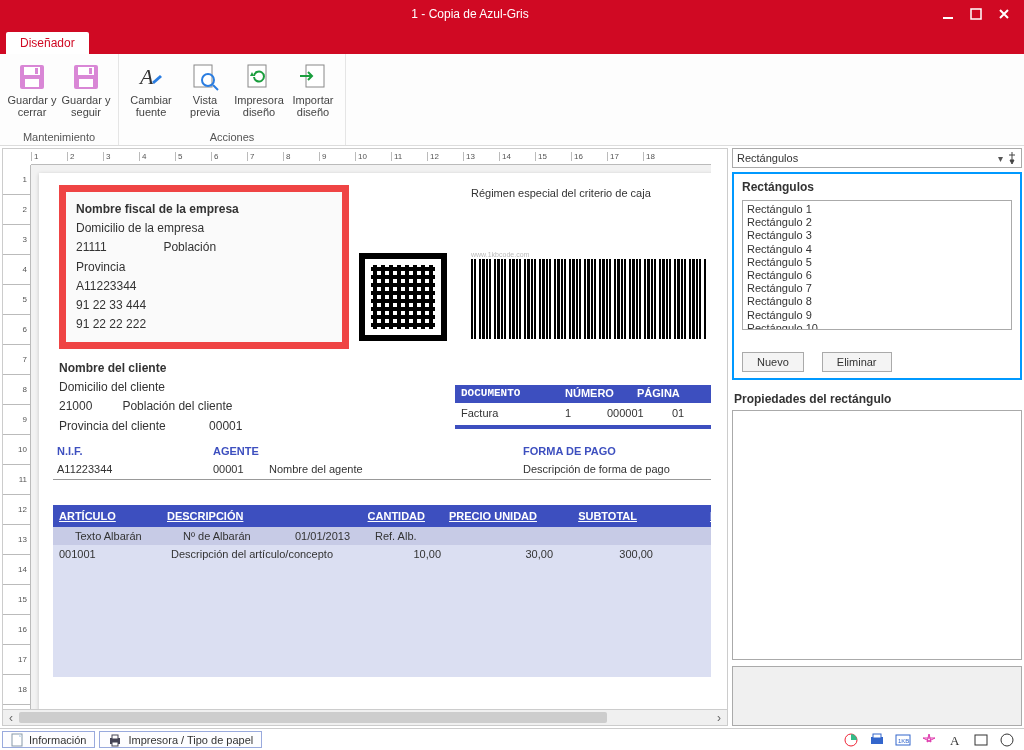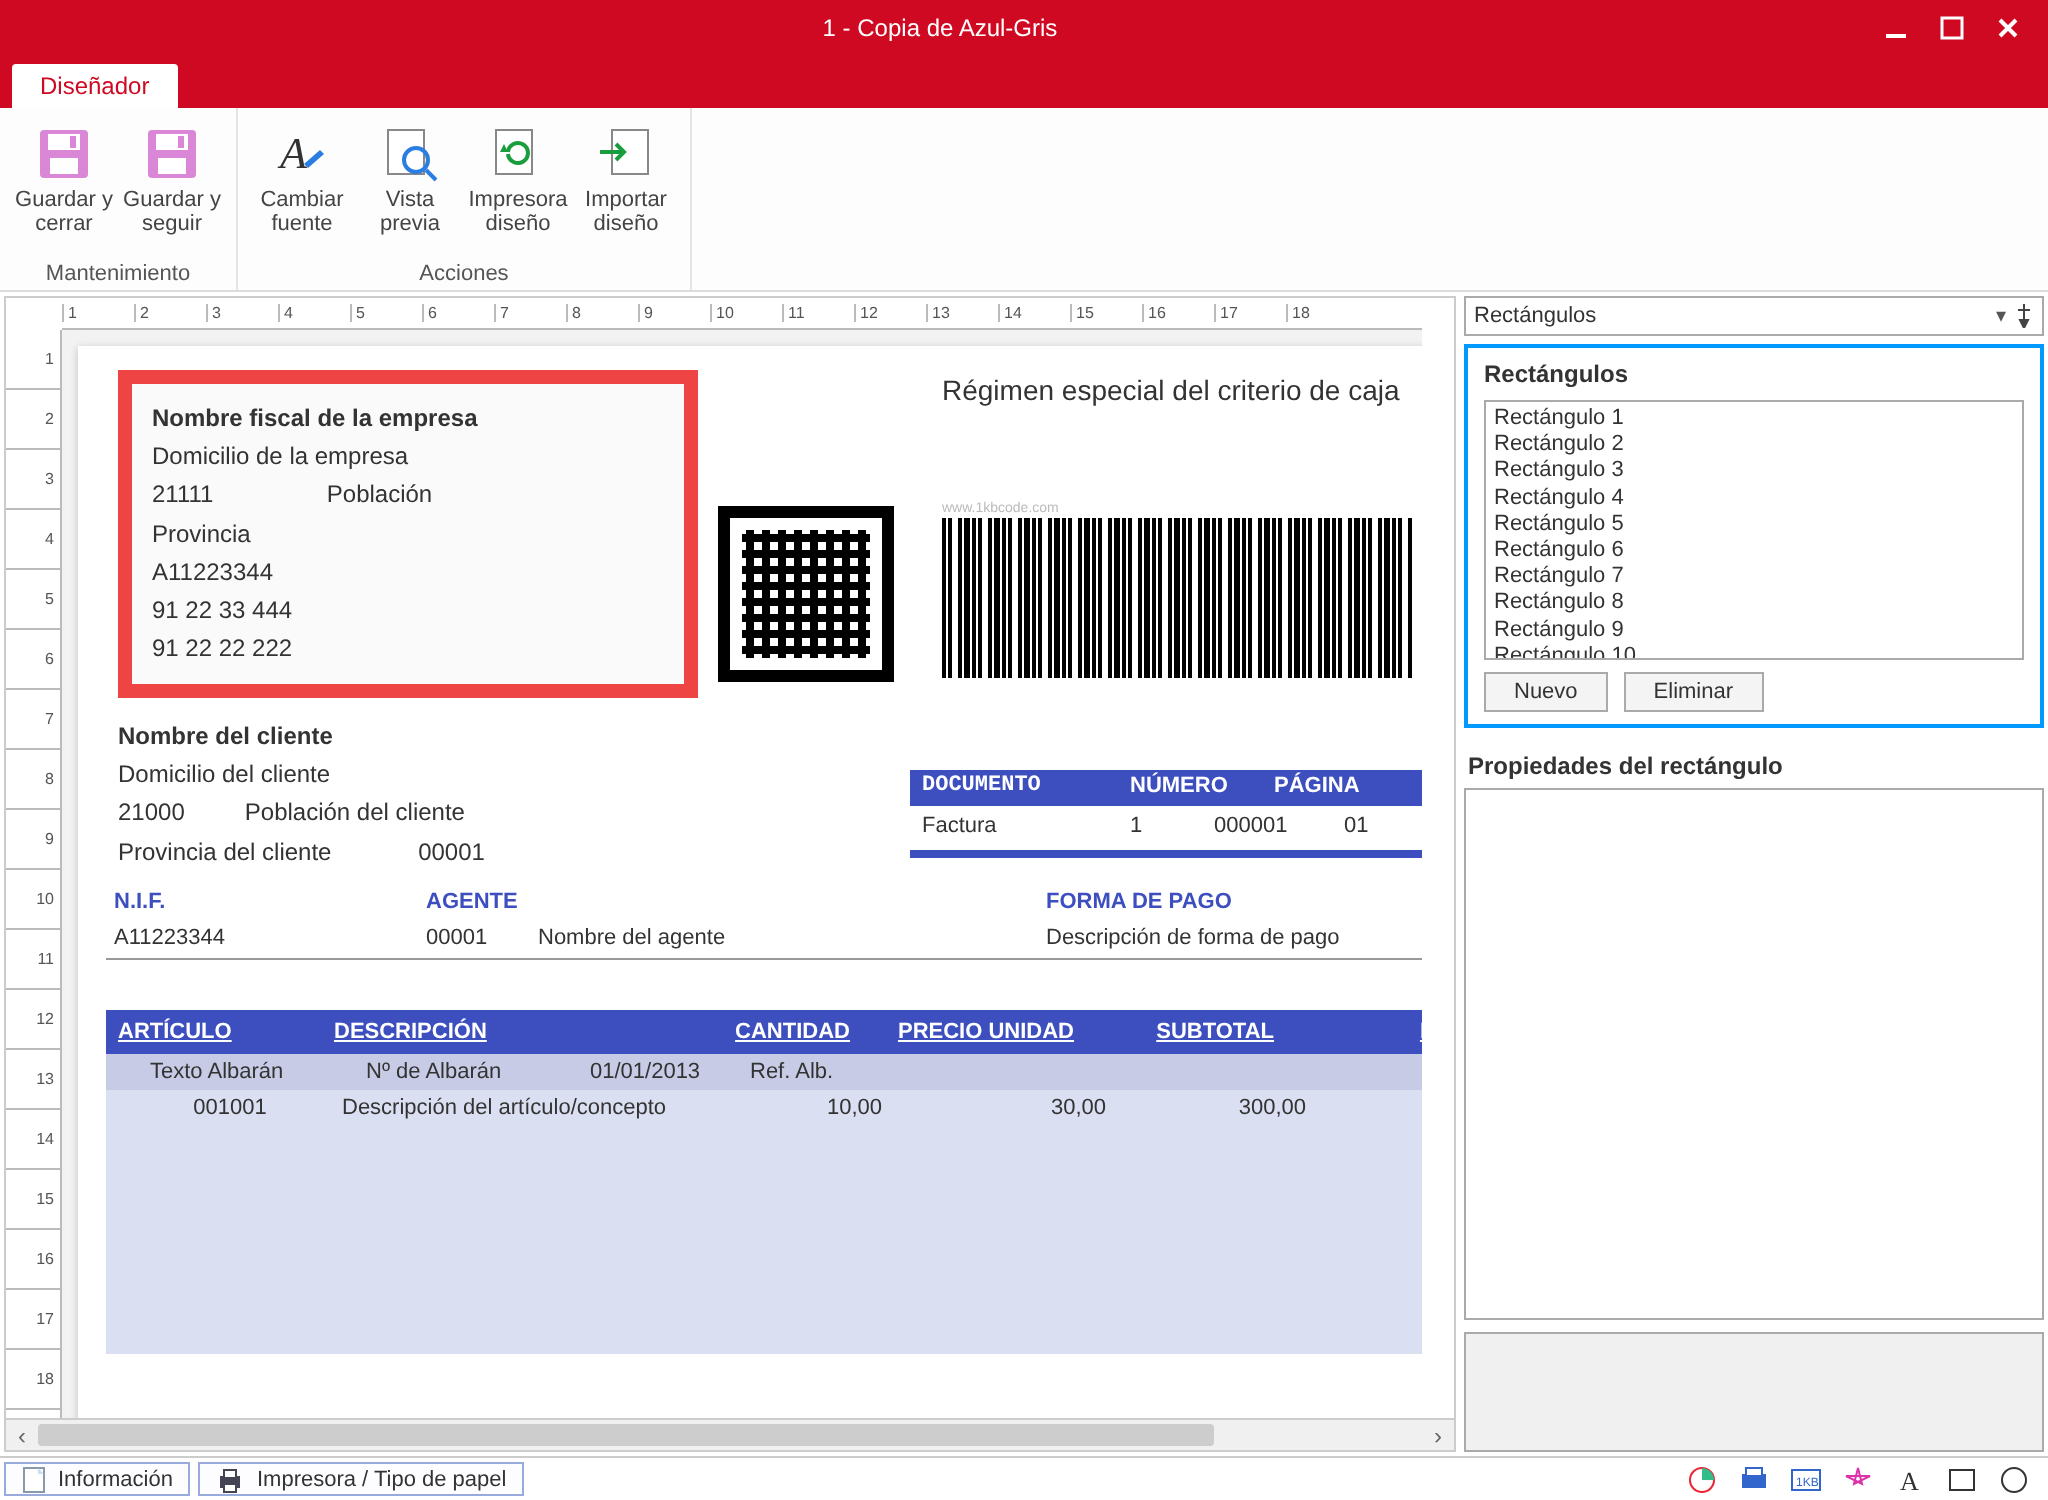--- a/index.html
+++ b/index.html
@@ -33,21 +33,21 @@
   .ruler-v { position: absolute; top: 16px; left: 0; width: 28px; bottom: 16px; background: #fff; border-right: 1px solid #bbb; font-size: 8px; color:#555;}
   .ruler-v div { height: 30px; border-bottom: 1px solid #bbb; display:flex; align-items:center; justify-content:flex-end; padding-right:3px;}
   .ruler-h .tick { display:inline-block; width:36px; border-left:1px solid #bbb; padding-left:2px;}
 
   .canvas-viewport { position: absolute; top: 16px; left: 28px; right: 16px; bottom: 0; background: #f2f2f2; overflow: hidden; }
   .page { position: absolute; top: 8px; left: 8px; width: 700px; height: 560px; background: #fff; box-shadow: 0 1px 4px rgba(0,0,0,0.2); overflow:hidden;}
 
   .company-block { position: absolute; top: 12px; left: 20px; width: 290px; background: #fafafa; border:7px solid #ef4444; padding: 8px 10px; font-size: 12px; line-height: 1.6; }
   .company-name { font-weight: 600; }
 
-  .regimen { position: absolute; top: 14px; left: 432px; font-size: 14px;}
+  .regimen { position: absolute; top: 14px; left: 432px; font-size: 11px;}
 
   
   .qr { position: absolute; top: 80px; left: 320px; width: 88px; height: 88px;
         background-image:
           repeating-linear-gradient(0deg,#000 0 4px,transparent 4px 8px),
           repeating-linear-gradient(90deg,#000 0 4px,transparent 4px 8px);
         background-blend-mode: difference; border:6px solid #000; box-shadow: inset 0 0 0 6px #fff;}
   .watermark { position:absolute; font-size:7px; top:78px; left:432px; color:#bbb;}
   .pdf417 { position: absolute; top: 86px; left: 432px; width: 236px; height: 80px;
             background: repeating-linear-gradient(90deg,#000 0 2px,#fff 2px 3px,#000 3px 5px,#fff 5px 8px,#000 8px 10px,#fff 10px 11px,#000 11px 14px,#fff 14px 15px);}
@@ -85,21 +85,21 @@
   .items-head span:nth-child(5){width:100px;text-align:right;}
   .items-head span:nth-child(6){flex:1;text-align:right;}
 
   .items-body { position:absolute; top:354px; left:14px; right:0; height:150px; background:#dbdff2; font-size:11px;}
   .items-r1 { background:#c7cbe6; padding:3px 22px; display:flex;}
   .items-r1 span:nth-child(1){width:108px;}
   .items-r1 span:nth-child(2){width:112px;}
   .items-r1 span:nth-child(3){width:80px;}
   .items-r1 span:nth-child(4){flex:1;}
   .items-r2 { padding:3px 6px; display:flex;}
-  .items-r2 span:nth-child(1){width:112px;text-align:center;}
+  .items-r2 span:nth-child(1){width:112px;}
   .items-r2 span:nth-child(2){width:180px;}
   .items-r2 span:nth-child(3){width:90px;text-align:right;}
   .items-r2 span:nth-child(4){width:112px;text-align:right;}
   .items-r2 span:nth-child(5){width:100px;text-align:right;}
   .items-r2 span:nth-child(6){flex:1;text-align:right;}
 
   .hscroll { position:absolute; left:0; right:0; bottom:0; height:16px; background:#f0f0f0; border-top:1px solid #ccc;}
   .hscroll-track { position:absolute; left:16px; right:16px; top:2px; bottom:2px;}
   .hscroll-thumb { position:absolute; left:0; width:85%; top:0; bottom:0; background:#cdcdcd; border-radius:2px;}
   .hscroll-arrow { position:absolute; top:0; width:16px; height:16px; display:flex; align-items:center; justify-content:center; color:#666; cursor:pointer;}
@@ -108,21 +108,21 @@
   
   .sidepanel { width: 290px; display: flex; flex-direction: column; margin: 2px; }
   .combo { height: 20px; border: 1px solid #aaa; background:#fff; display:flex; align-items:center; padding: 0 4px; font-size:11px;}
   .combo span:first-child{flex:1;}
   .combo .chev { cursor:pointer; font-size:10px; color:#555;}
   .combo .pin {cursor:pointer; margin-left:4px;}
   .box { border: 2px solid #0099ff; margin-top: 4px; padding: 6px 8px; background:#fff;}
   .box-title { font-weight:600; font-size:12px; margin-bottom:6px;}
   .rect-list { border:1px solid #aaa; height: 130px; overflow-y:scroll; font-size:11px; padding: 2px 4px;}
   .rect-list div { line-height: 1.2; cursor:pointer;}
-  .btnrow { margin-top:6px; display:flex; gap:8px;}
+  .btnrow { margin-top:22px; display:flex; gap:18px;}
   .btn { border:1px solid #aaa; background:#f4f4f4; padding: 3px 14px; font-size:11px; cursor:pointer;}
   .props-label { font-weight:600; font-size:12px; margin-top:12px; margin-left:2px;}
   .props-box { border:1px solid #aaa; flex:1; margin-top:4px; background:#fff;}
   .props-sub { border:1px solid #aaa; height:60px; margin-top:6px; background:#f0f0f0;}
 
   
   .statusbar { position:absolute; left:0; right:0; bottom:0; height:22px; border-top:1px solid #ccc; display:flex; align-items:center; font-size:11px; background:#fff;}
   .sb-btn { display:flex; align-items:center; gap:6px; border:1px solid #9ad; margin:2px; padding: 0 8px; height:17px; cursor:pointer; background:#fdfdff;}
   .sb-icons { margin-left:auto; display:flex; gap:8px; padding-right:8px; align-items:center;}
   .sb-ic { width:18px; height:18px; display:flex; align-items:center; justify-content:center; cursor:pointer;}

